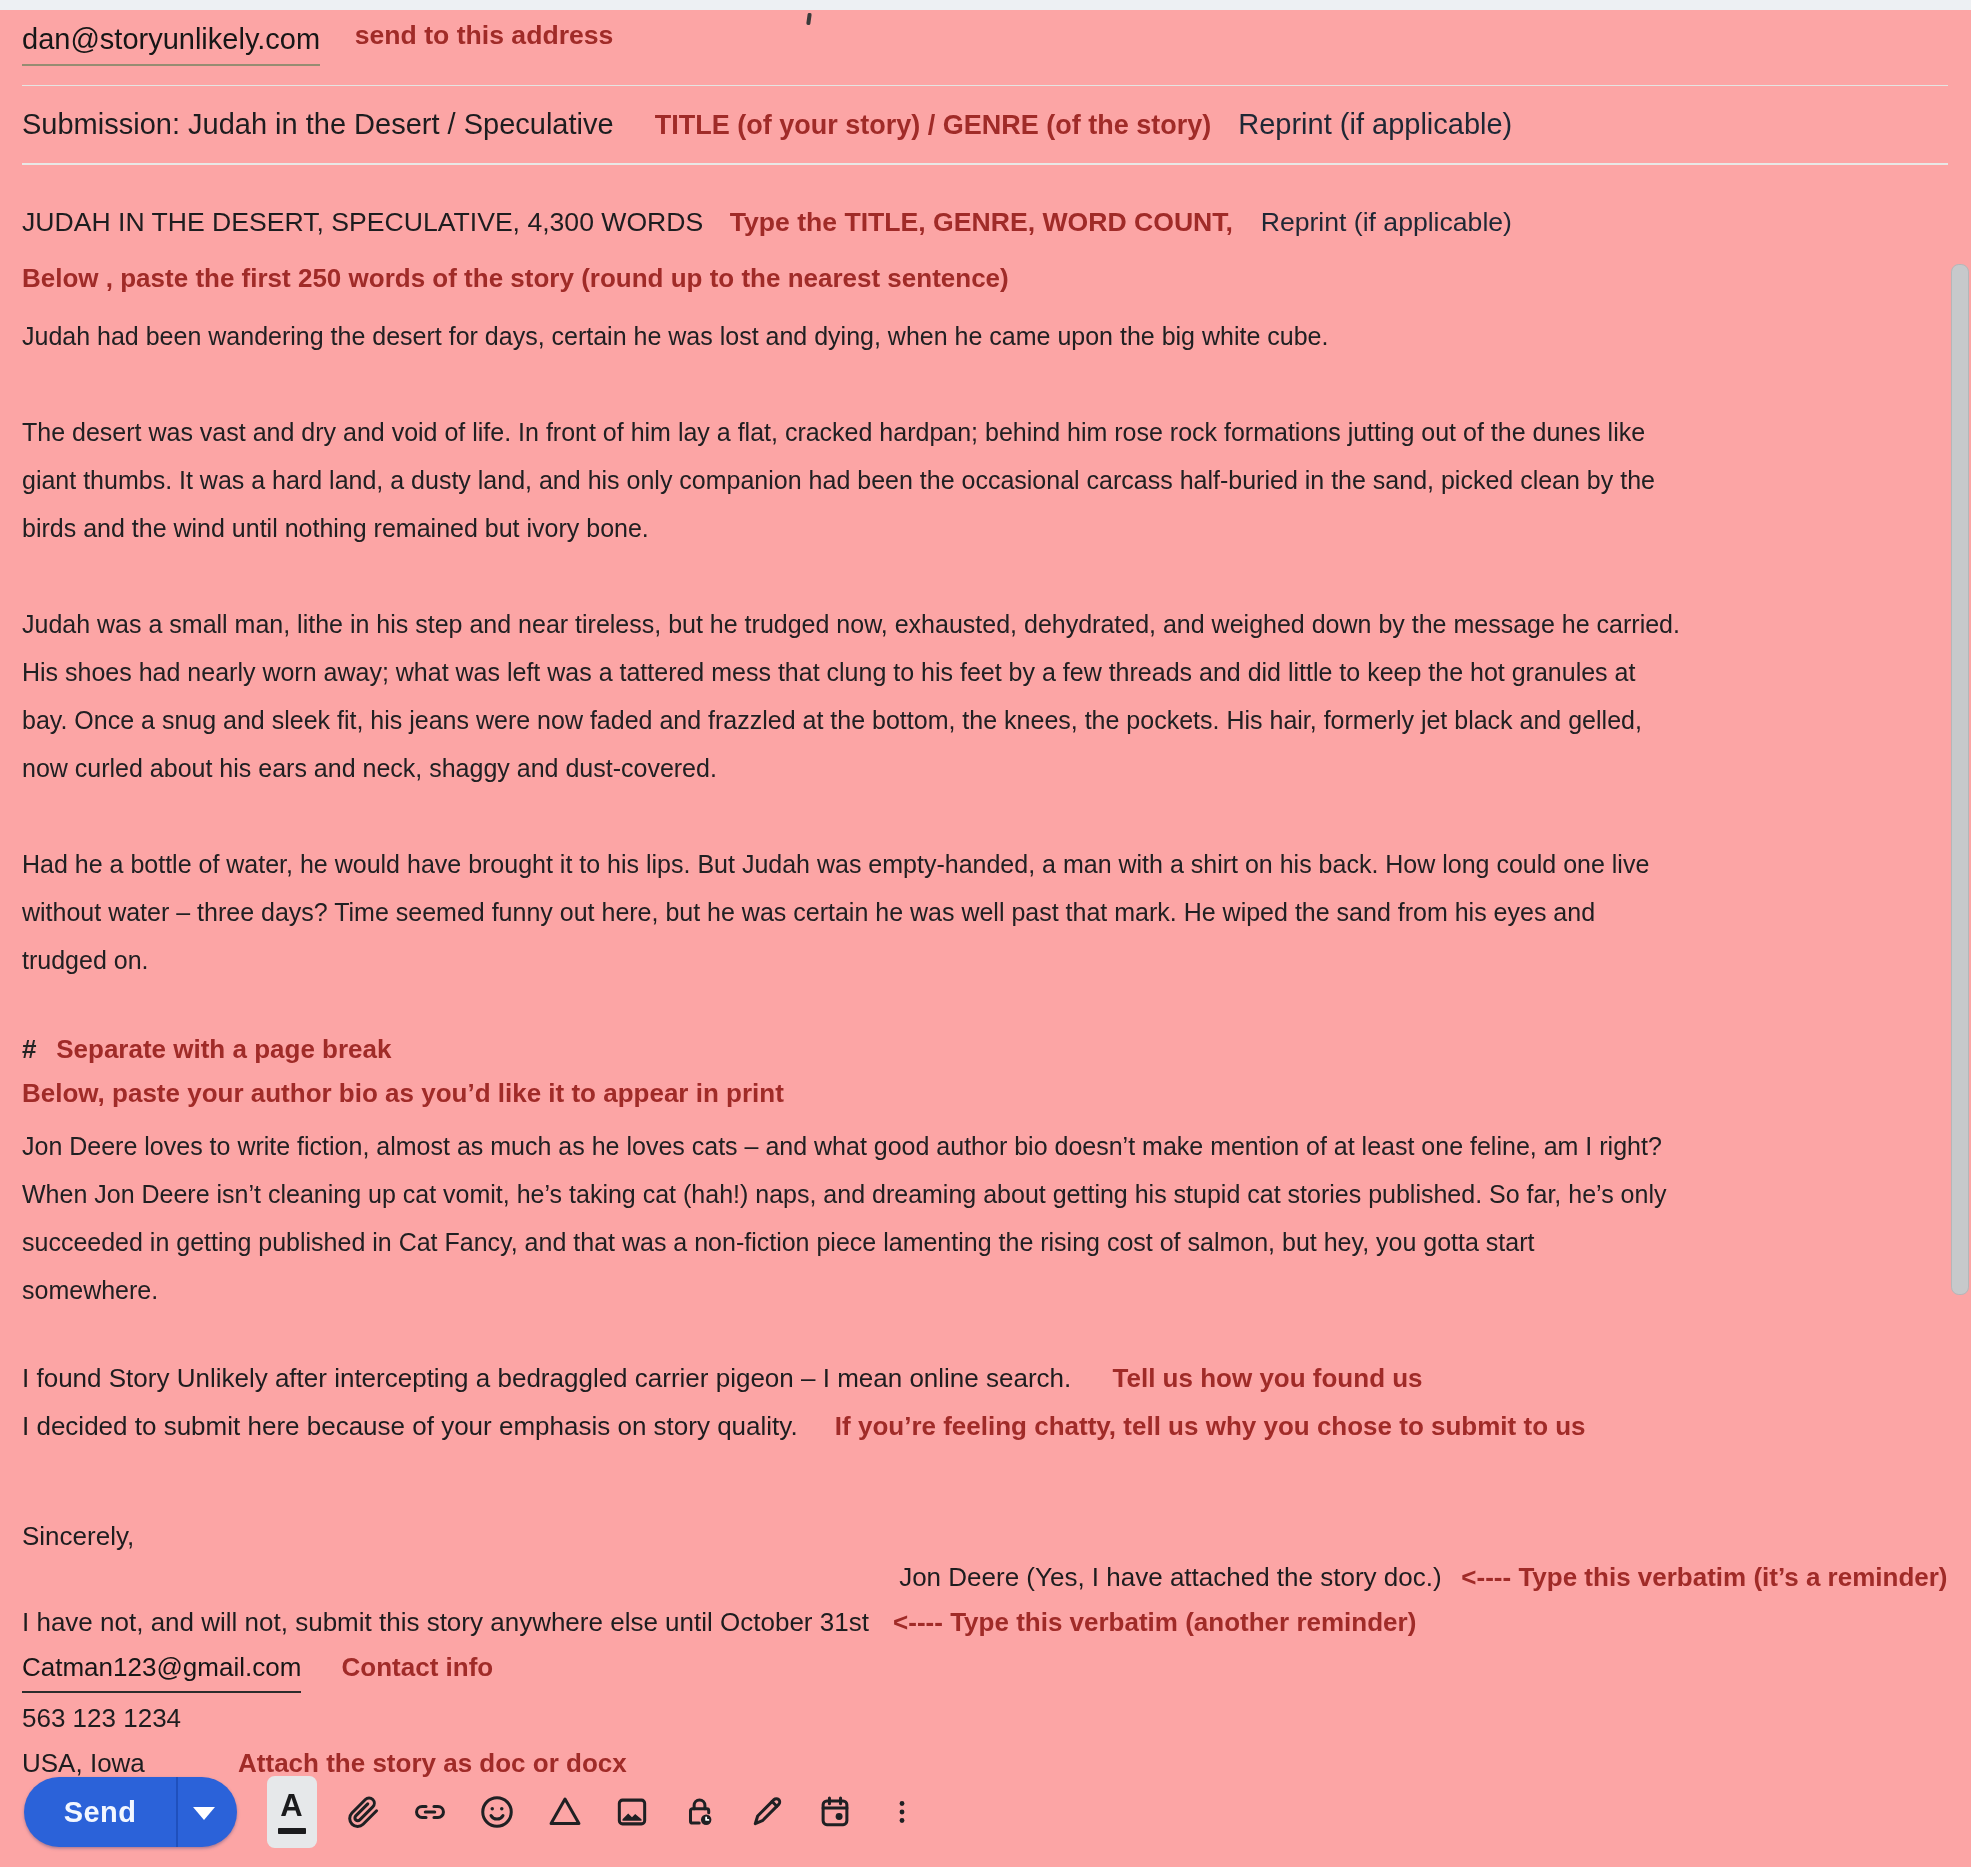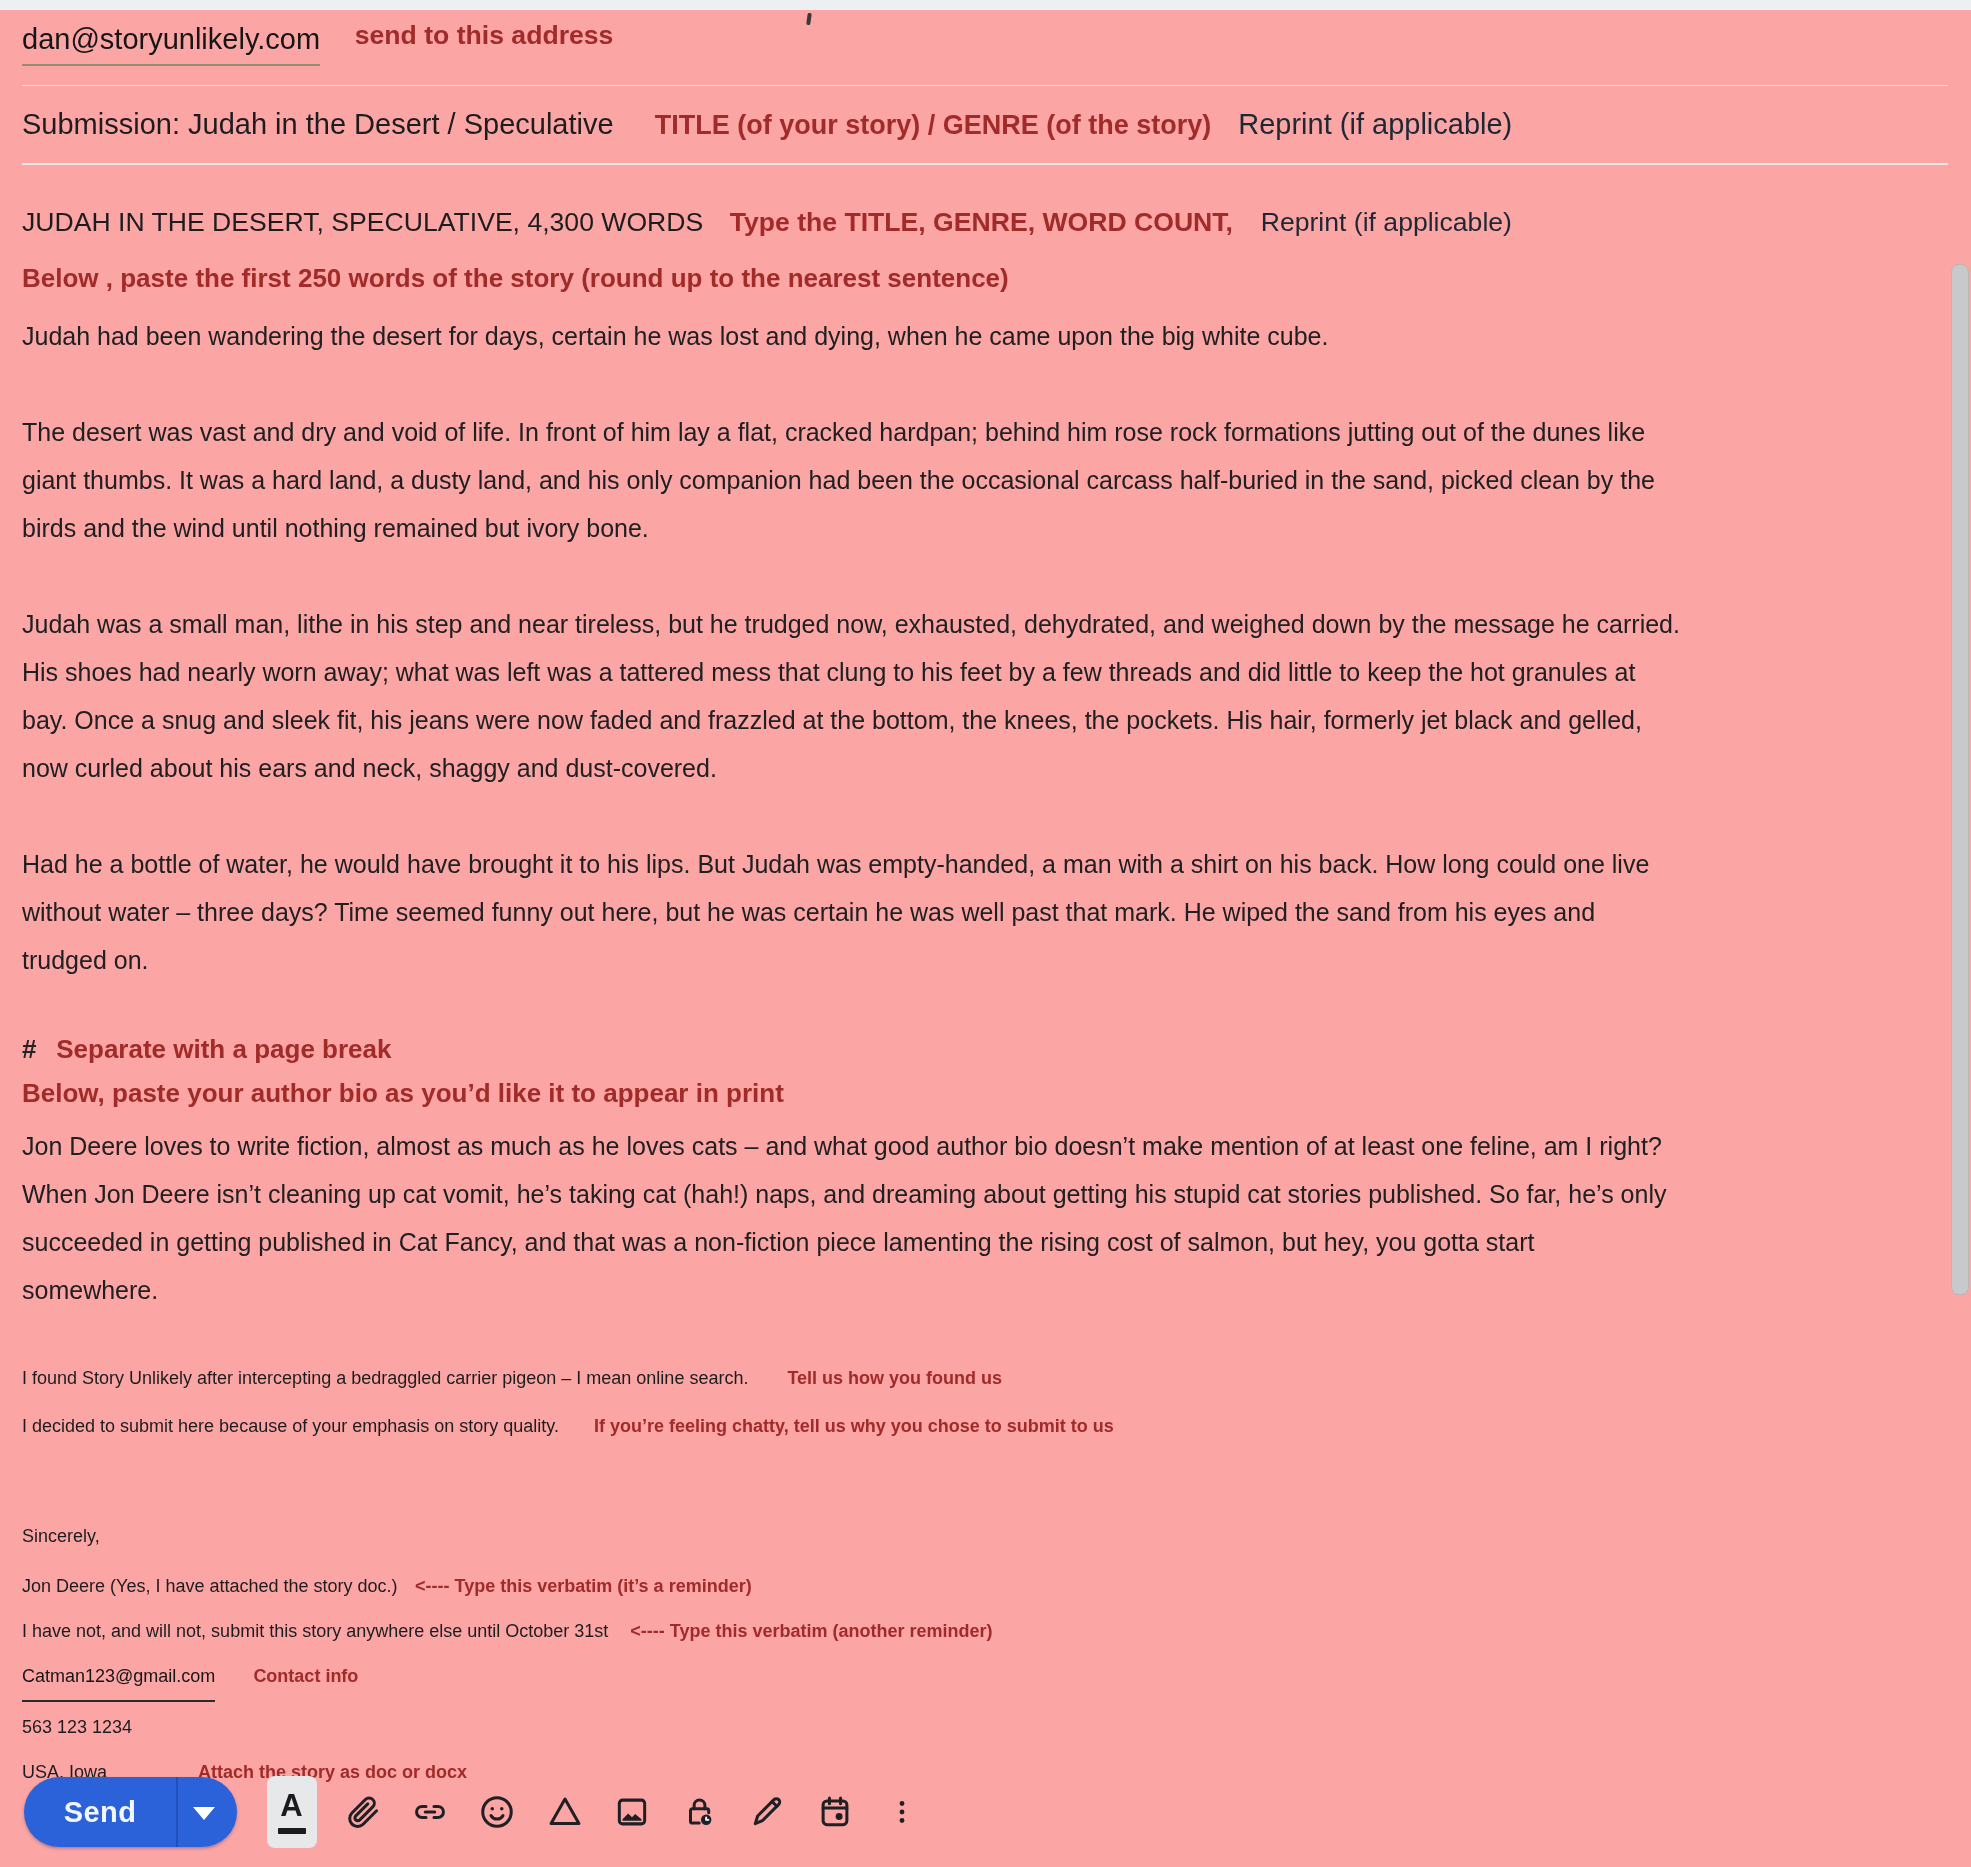--- a/index.html
+++ b/index.html
@@ -32,27 +32,27 @@
   .header-line .ann{font-size:26.6px;margin-left:19px;}
   .header-line .note{margin-left:20.3px;font-size:26.6px;}
   .instr{margin-top:23.5px;font-size:26px;line-height:33px;color:var(--red);font-weight:600;}
   .para{margin:0 0 48px 0;font-size:25px;line-height:48px;white-space:pre-line;color:#202022;}
   .first-para{margin-top:17px;}
   .pb-line{margin-top:26.6px;font-size:26px;line-height:34px;}
   .hash{color:#242424;font-weight:600;}
   .pb-line .ann{margin-left:12.5px;}
   .bio-instr{margin-top:9.4px;font-size:26px;line-height:34px;color:var(--red);font-weight:600;}
   .bio-para{margin-top:12.5px;margin-bottom:0;}
-  .single{font-size:18px;line-height:38px;white-space:nowrap;}
+  .single{font-size:26px;line-height:38px;white-space:nowrap;}
   .found-line{margin-top:45px;}
   .found-line .ann{margin-left:34px;}
   .decided-line{margin-top:9.4px;}
   .decided-line .ann{margin-left:30px;}
   .sincerely{margin-top:72px;line-height:39px;}
-  .sig1{margin-top:11px;line-height:39px;}
+  .sig1{margin-top:2px;line-height:39px;text-align:right;}
   .sig1 .ann{margin-left:12.5px;}
   .sig2{margin-top:6.3px;line-height:39px;}
   .sig2 .ann{margin-left:17px;}
   .contact-row{margin-top:4.7px;line-height:41px;}
   .contact-email{display:inline-block;border-bottom:2.3px solid #2c2c2c;padding-bottom:3.1px;color:#161616;}
   .contact-row .ann{margin-left:33px;}
   .phone-row{margin-top:6.3px;line-height:39px;}
   .loc-row{margin-top:6.3px;line-height:39px;}
   .loc-row .ann{margin-left:86px;}
 

